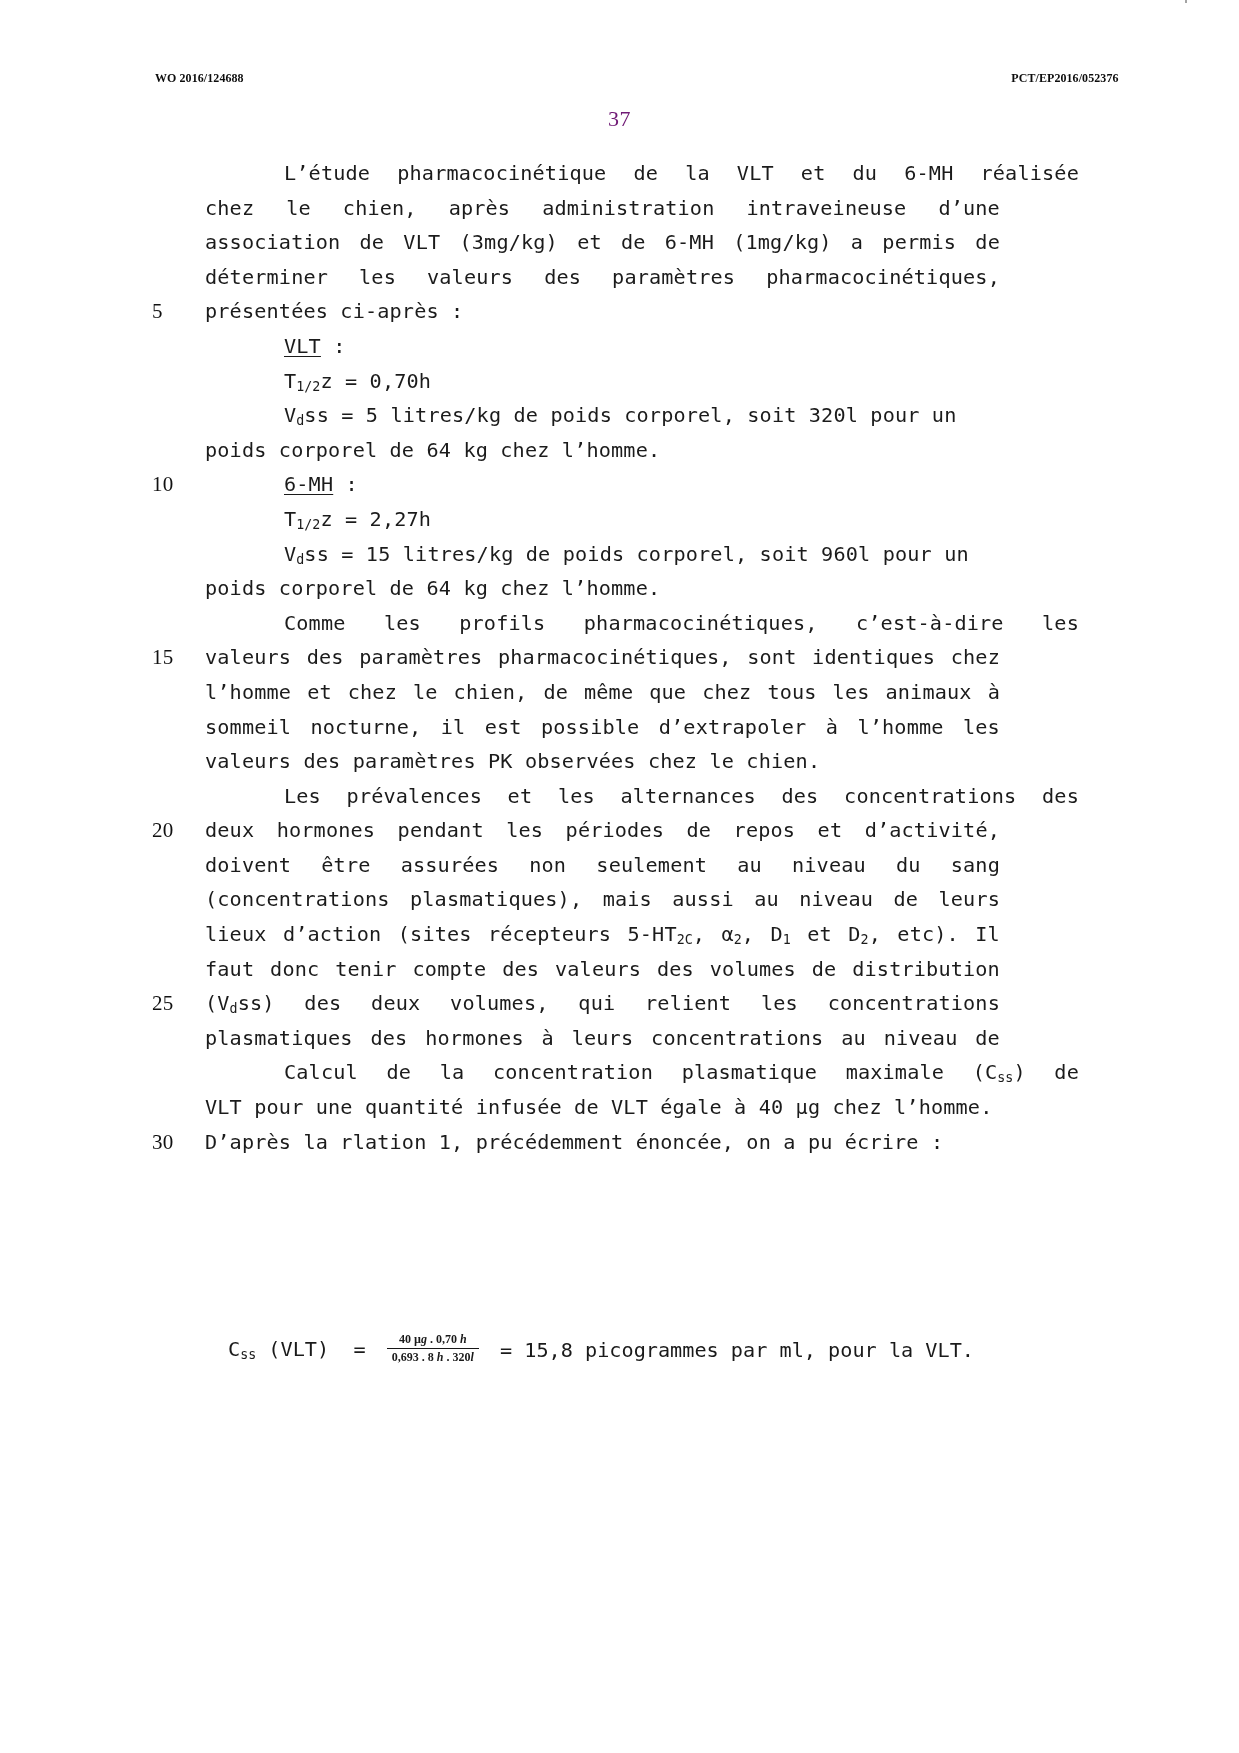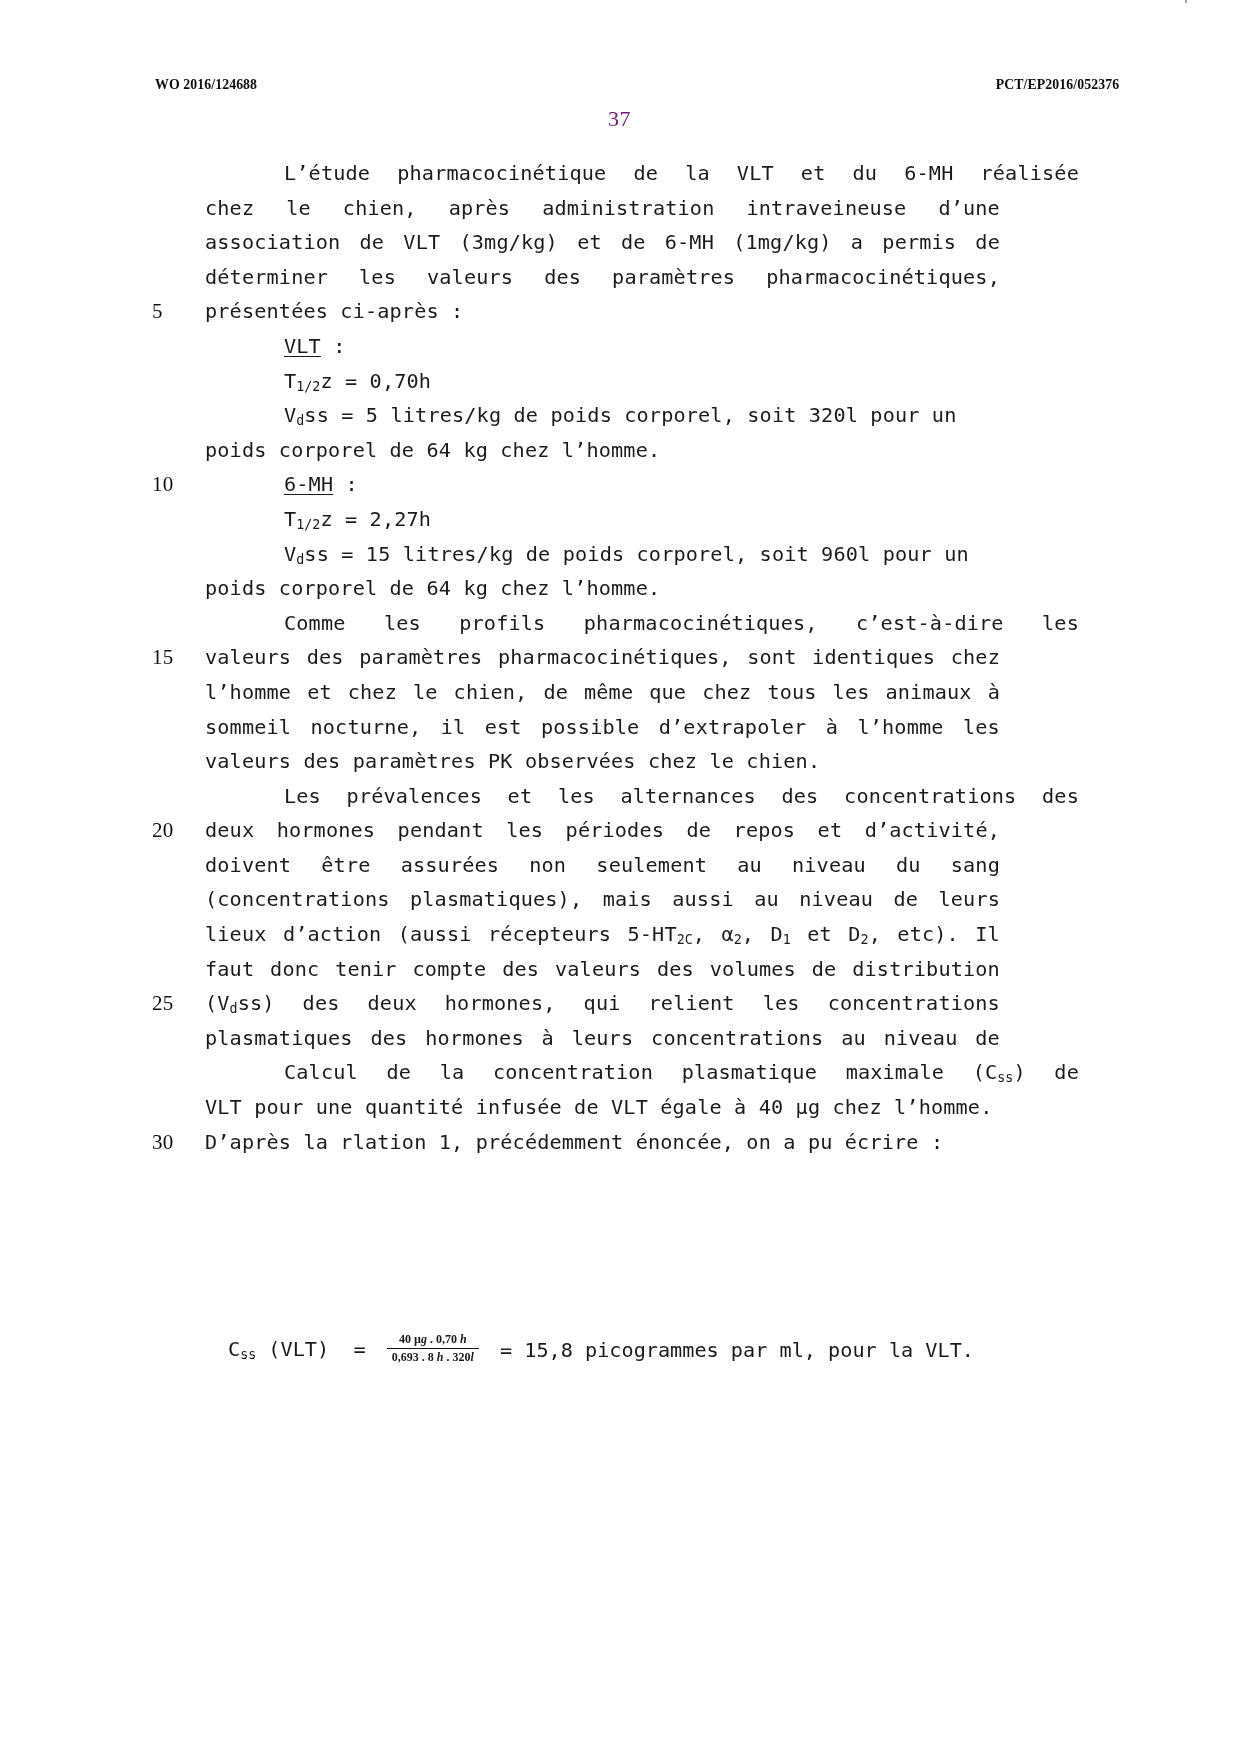--- a/index.html
+++ b/index.html
@@ -21,24 +21,23 @@
   .header {
     position: absolute;
     top: 70px;
     left: 155px;
     right: 120px;
     display: flex;
     justify-content: space-between;
     align-items: baseline;
     font-family: "Liberation Serif", "DejaVu Serif", serif;
     font-weight: bold;
-    font-size: 15px;
+    font-size: 13px;
     letter-spacing: 0.1px;
     color: #0d0d0d;
-    margin-top: 6px;
   }
   .header .pub-no { transform: scaleX(0.92); transform-origin: left center; }
   .header .app-no { transform: scaleX(0.92); transform-origin: right center; }
 
   .page-number {
     position: absolute;
     top: 106px;
     left: 0;
     width: 1239px;
     text-align: center;
@@ -189,23 +188,23 @@
       <div class="line"><div class="ltext">poids corporel de 64 kg chez l’homme.</div></div>
       <div class="line"><div class="ltext indent-para just"><span>Comme</span><span>les</span><span>profils</span><span>pharmacocinétiques,</span><span>c’est-à-dire</span><span>les</span></div></div>
       <div class="line"><span class="lineno">15</span><div class="ltext just"><span>valeurs</span><span>des</span><span>paramètres</span><span>pharmacocinétiques,</span><span>sont</span><span>identiques</span><span>chez</span></div></div>
       <div class="line"><div class="ltext just"><span>l’homme</span><span>et</span><span>chez</span><span>le</span><span>chien,</span><span>de</span><span>même</span><span>que</span><span>chez</span><span>tous</span><span>les</span><span>animaux</span><span>à</span></div></div>
       <div class="line"><div class="ltext just"><span>sommeil</span><span>nocturne,</span><span>il</span><span>est</span><span>possible</span><span>d’extrapoler</span><span>à</span><span>l’homme</span><span>les</span></div></div>
       <div class="line"><div class="ltext">valeurs des paramètres PK observées chez le chien.</div></div>
       <div class="line"><div class="ltext indent-para just"><span>Les</span><span>prévalences</span><span>et</span><span>les</span><span>alternances</span><span>des</span><span>concentrations</span><span>des</span></div></div>
       <div class="line"><span class="lineno">20</span><div class="ltext just"><span>deux</span><span>hormones</span><span>pendant</span><span>les</span><span>périodes</span><span>de</span><span>repos</span><span>et</span><span>d’activité,</span></div></div>
       <div class="line"><div class="ltext just"><span>doivent</span><span>être</span><span>assurées</span><span>non</span><span>seulement</span><span>au</span><span>niveau</span><span>du</span><span>sang</span></div></div>
       <div class="line"><div class="ltext just"><span>(concentrations</span><span>plasmatiques),</span><span>mais</span><span>aussi</span><span>au</span><span>niveau</span><span>de</span><span>leurs</span></div></div>
-      <div class="line"><div class="ltext just"><span>lieux</span><span>d’action</span><span>(aussi</span><span>récepteurs</span><span>5-HT<sub>2C</sub>,</span><span>α<sub>2</sub>,</span><span>D<sub>1</sub></span><span>et</span><span>D<sub>2</sub>,</span><span>etc).</span><span>Il</span></div></div>
+      <div class="line"><div class="ltext just"><span>lieux</span><span>d’action</span><span>(sites</span><span>récepteurs</span><span>5-HT<sub>2C</sub>,</span><span>α<sub>2</sub>,</span><span>D<sub>1</sub></span><span>et</span><span>D<sub>2</sub>,</span><span>etc).</span><span>Il</span></div></div>
       <div class="line"><div class="ltext just"><span>faut</span><span>donc</span><span>tenir</span><span>compte</span><span>des</span><span>valeurs</span><span>des</span><span>volumes</span><span>de</span><span>distribution</span></div></div>
-      <div class="line"><span class="lineno">25</span><div class="ltext just"><span>(V<sub>d</sub>ss)</span><span>des</span><span>deux</span><span>hormones,</span><span>qui</span><span>relient</span><span>les</span><span>concentrations</span></div></div>
+      <div class="line"><span class="lineno">25</span><div class="ltext just"><span>(V<sub>d</sub>ss)</span><span>des</span><span>deux</span><span>volumes,</span><span>qui</span><span>relient</span><span>les</span><span>concentrations</span></div></div>
       <div class="line"><div class="ltext just"><span>plasmatiques</span><span>des</span><span>hormones</span><span>à</span><span>leurs</span><span>concentrations</span><span>au</span><span>niveau</span><span>de</span></div></div>
       <div class="line"><div class="ltext indent-para just"><span>Calcul</span><span>de</span><span>la</span><span>concentration</span><span>plasmatique</span><span>maximale</span><span>(C<sub>ss</sub>)</span><span>de</span></div></div>
       <div class="line"><div class="ltext">VLT pour une quantité infusée de VLT égale à 40 µg chez l’homme.</div></div>
       <div class="line"><span class="lineno">30</span><div class="ltext">D’après la rlation 1, précédemment énoncée, on a pu écrire :</div></div>
     </div>
 
   <div class="eqline" id="equation-row" style="position:absolute; top:1337px; left:0; width:1239px;padding-left:9px;">
     <div class="eq">
       <span id="eq-lhs">C<sub>ss</sub> (VLT)  = </span>
       <span class="frac">

